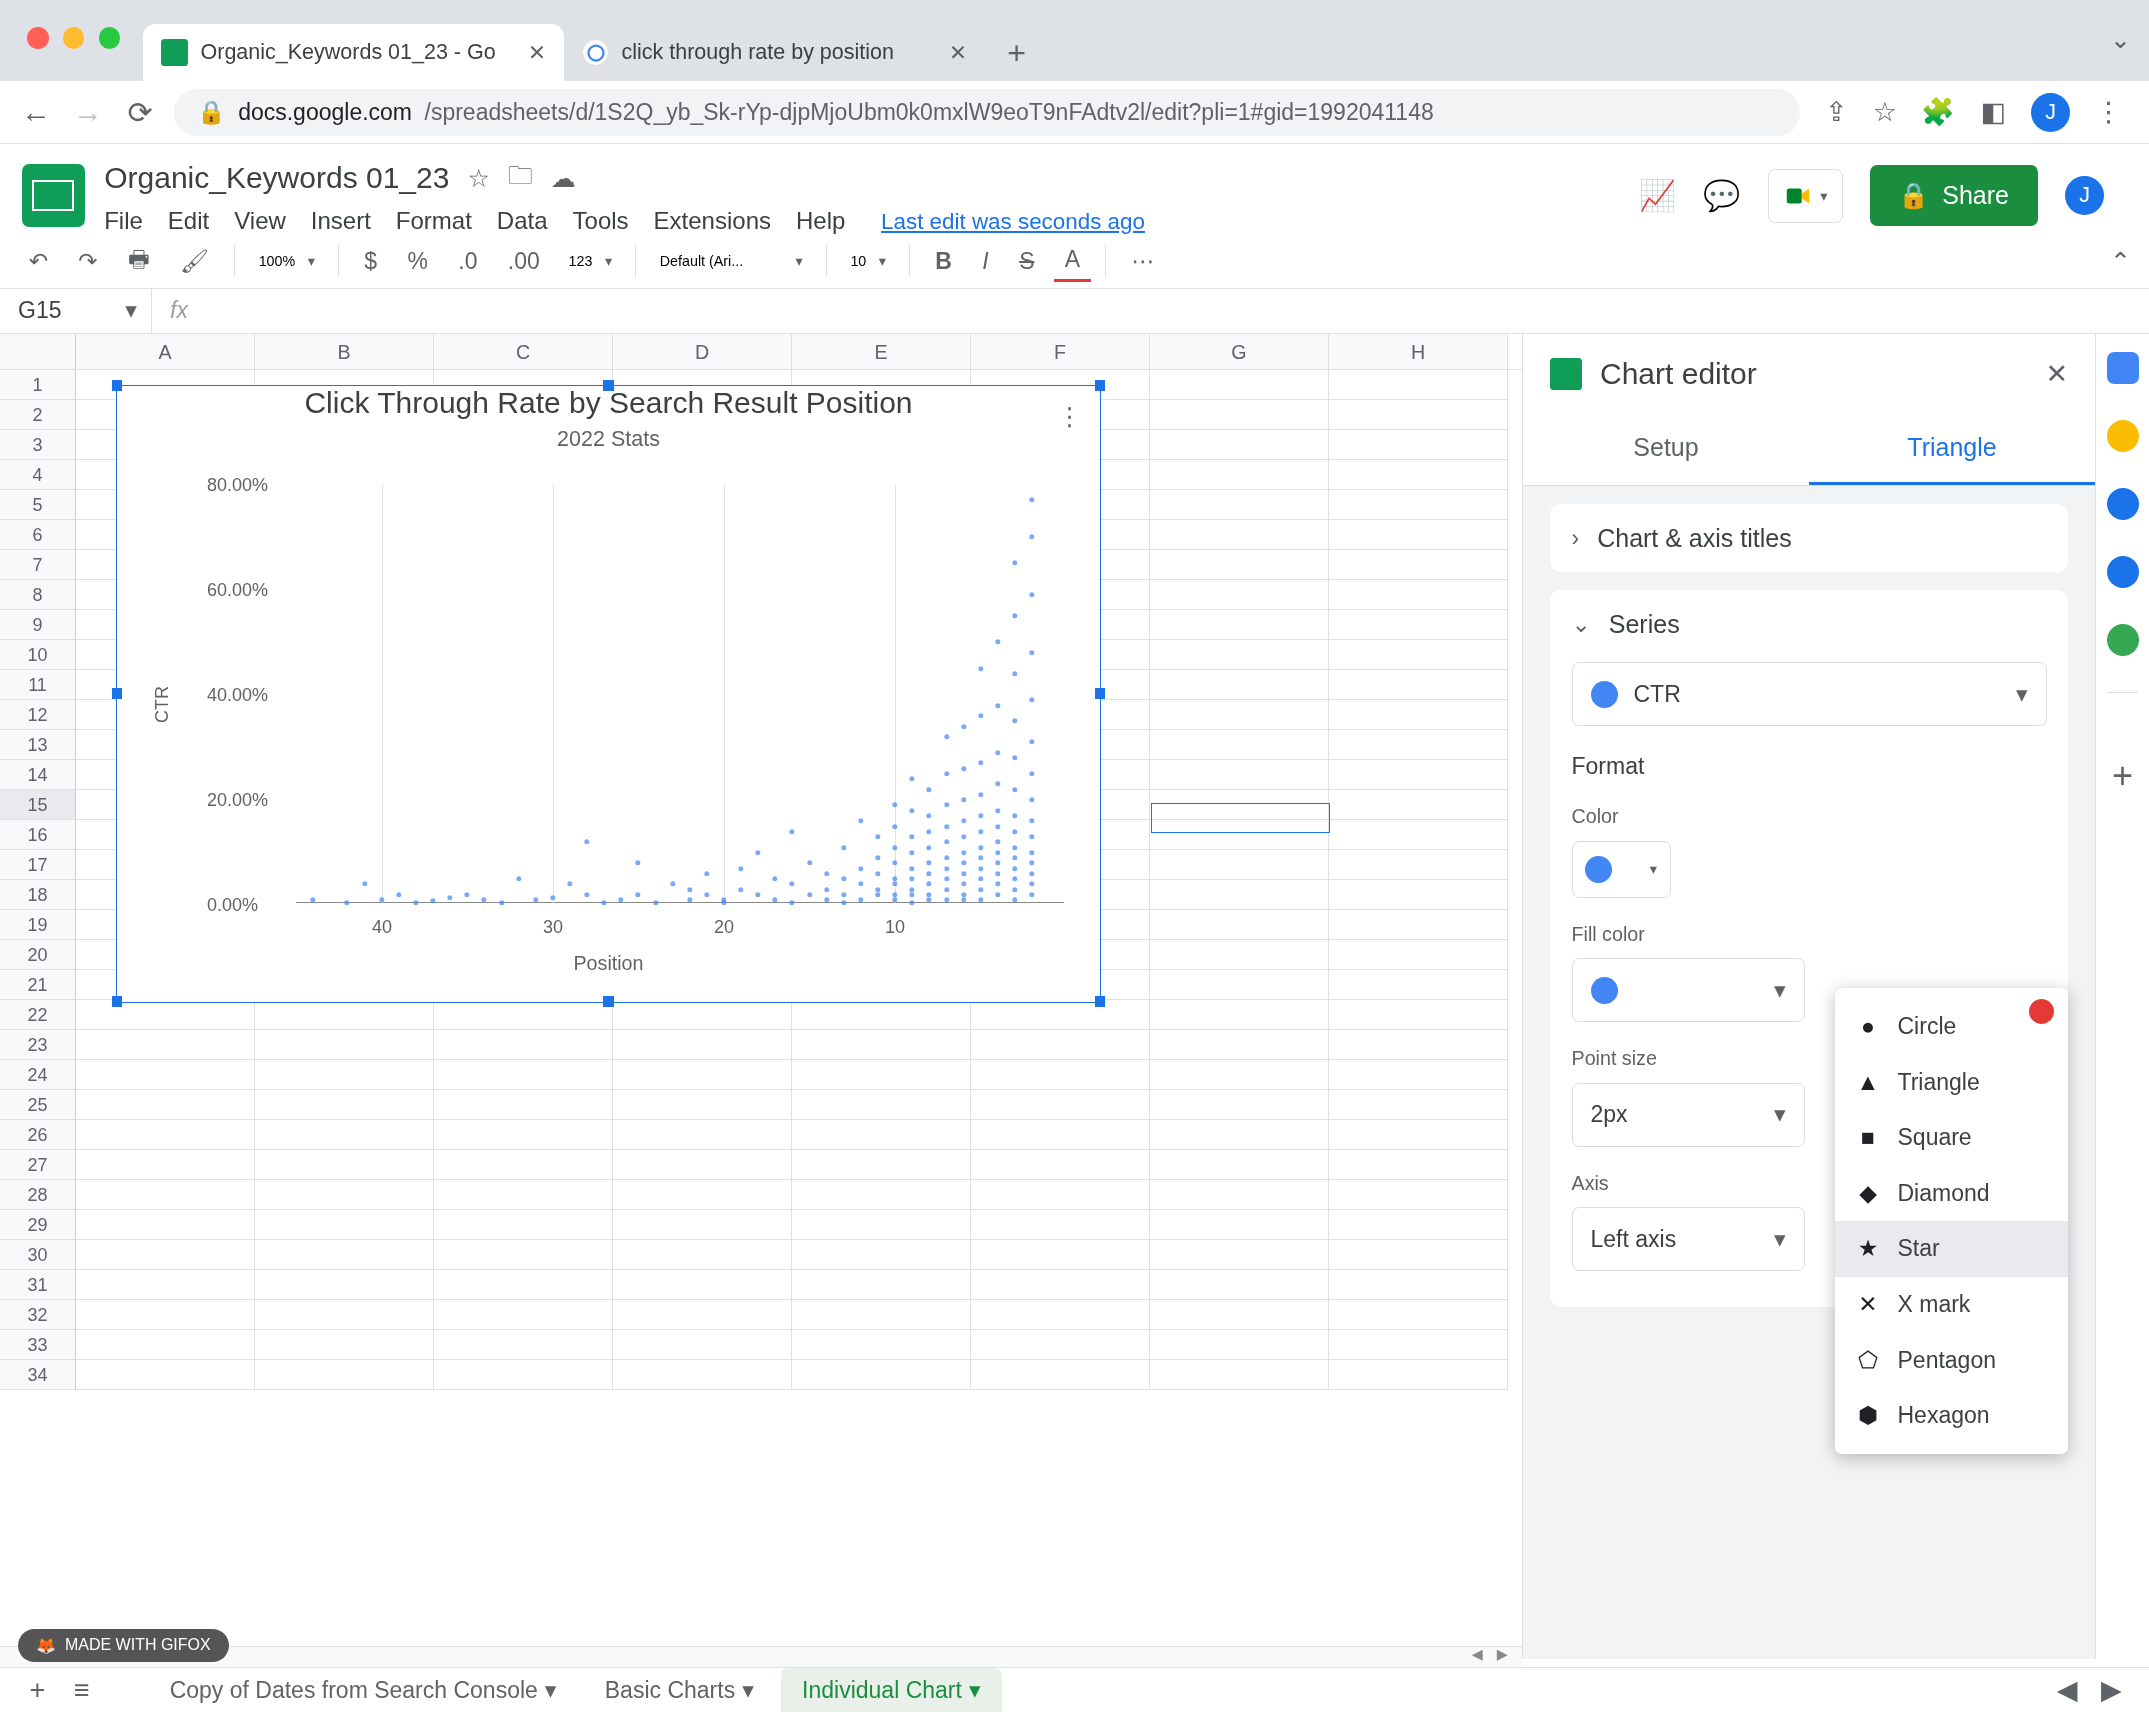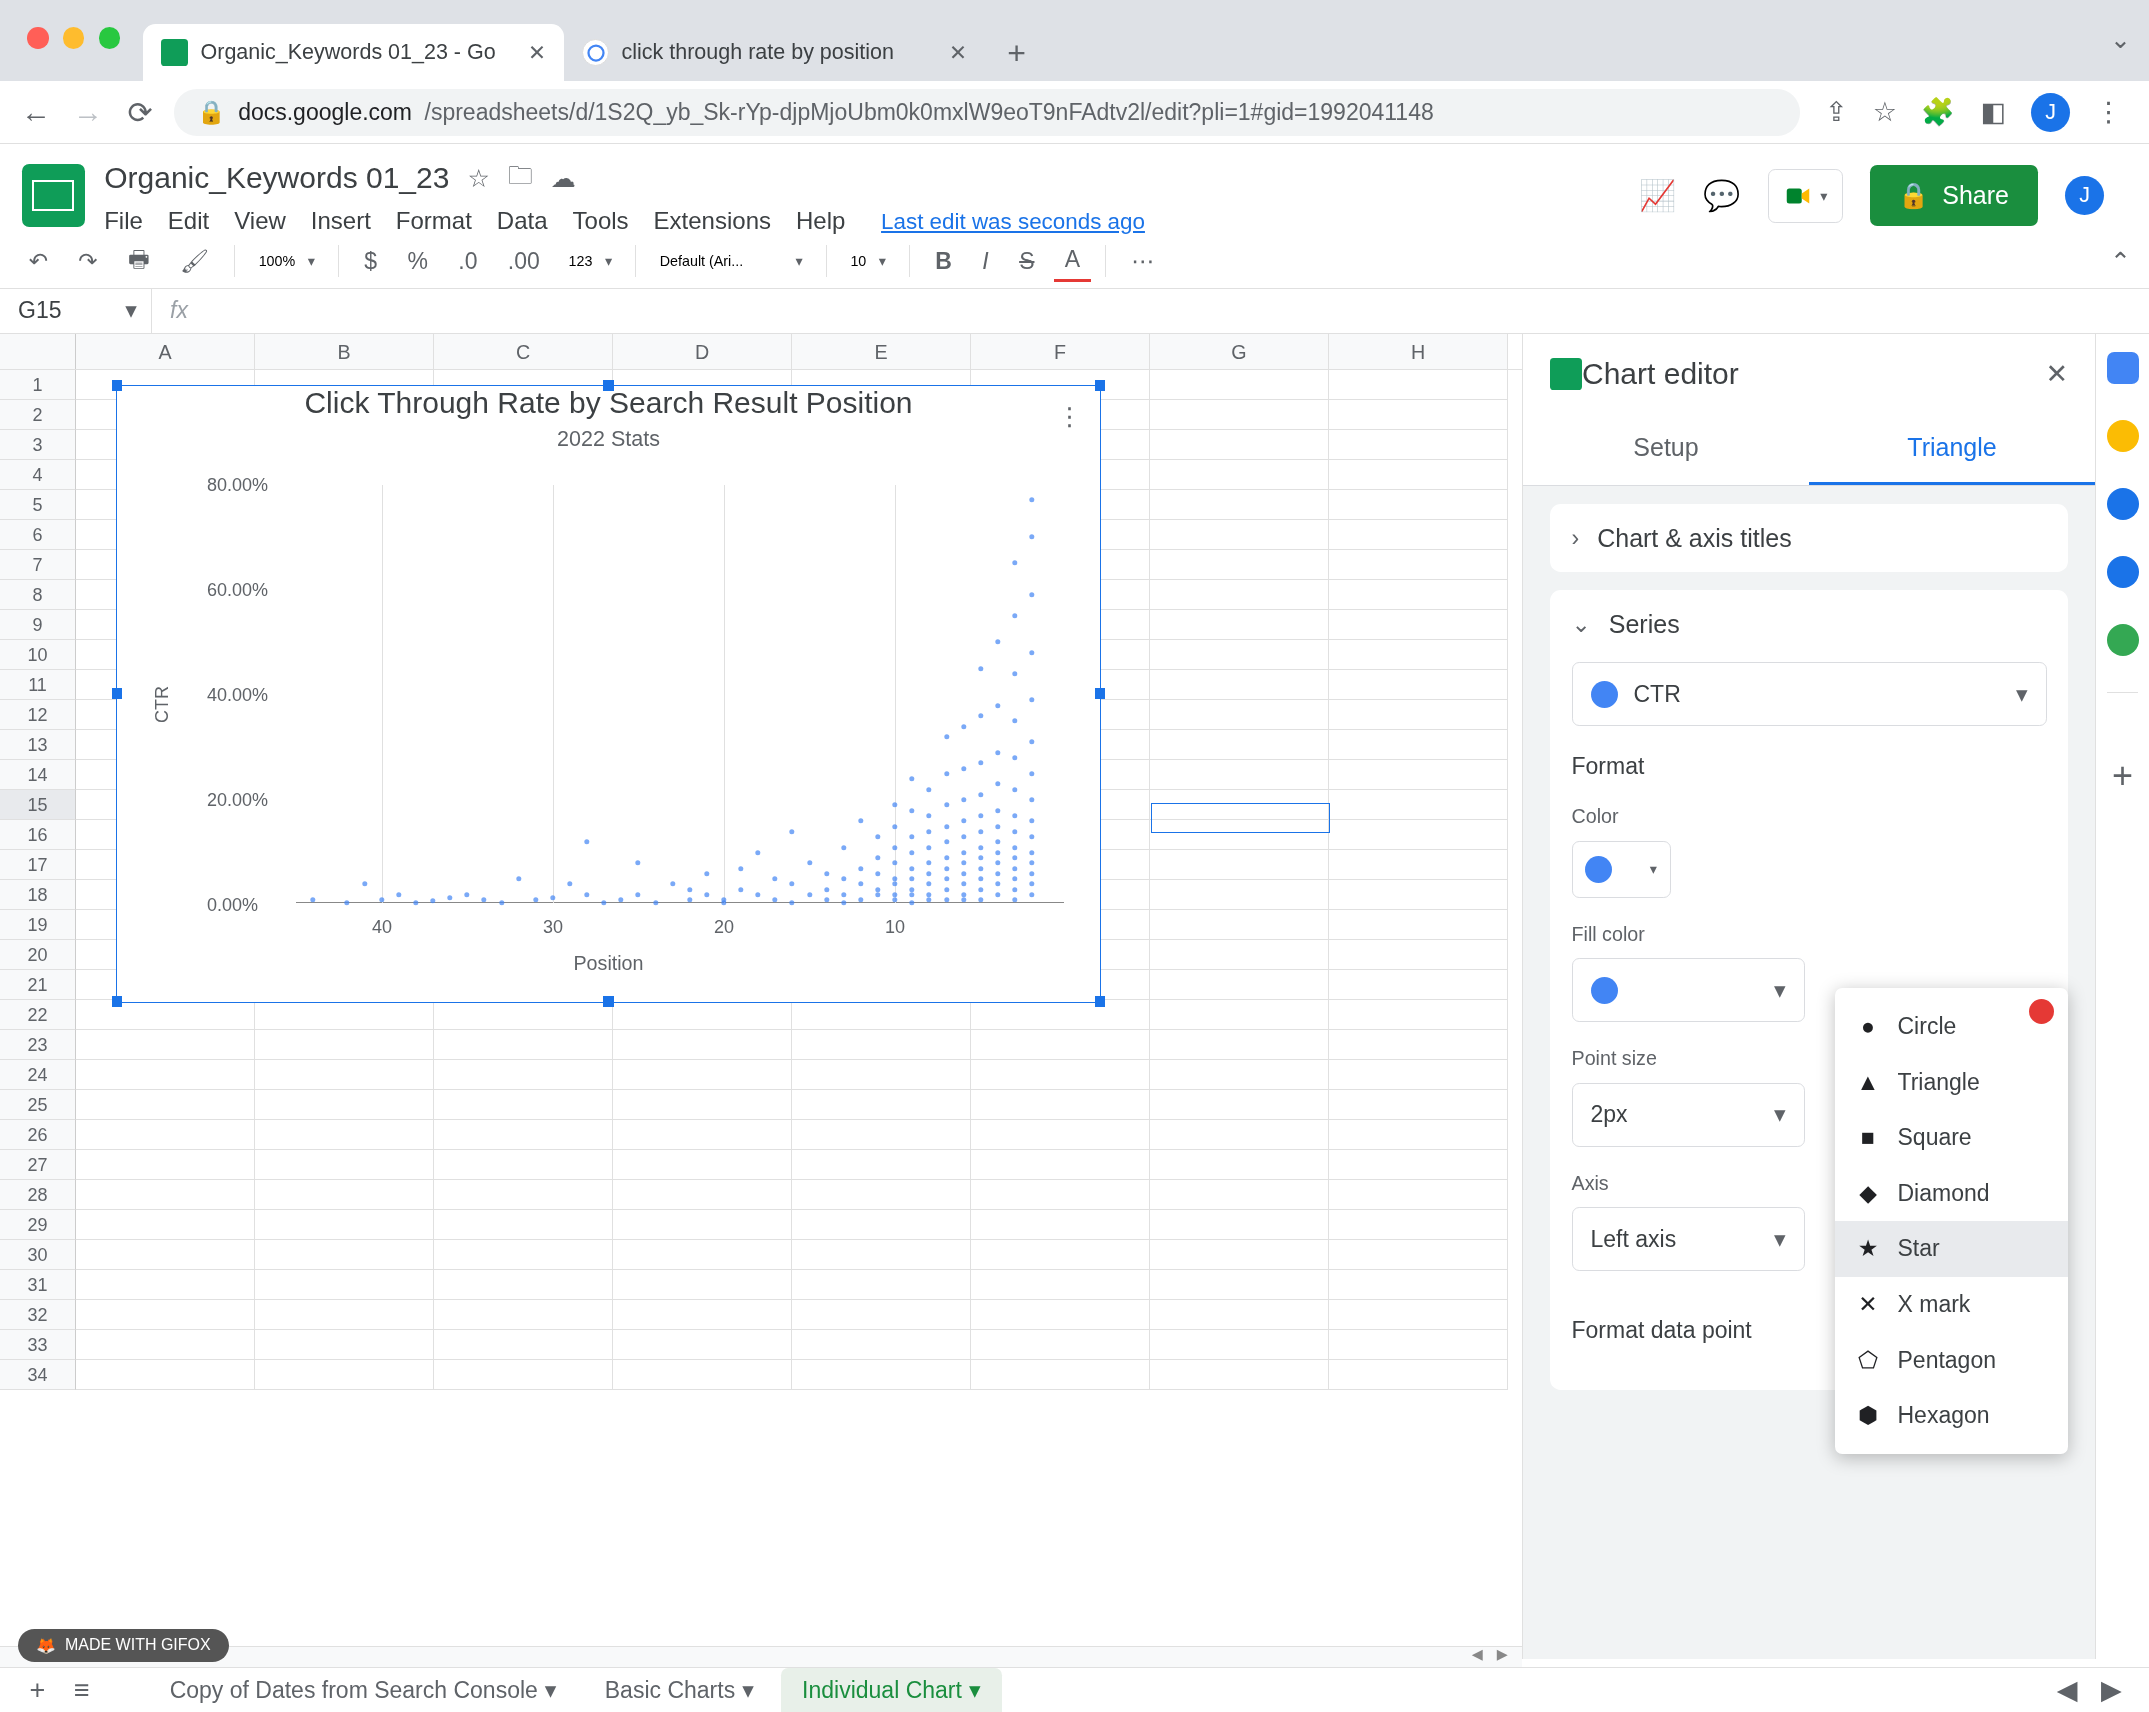--- a/index.html
+++ b/index.html
@@ -79,21 +79,21 @@
 .x-tick { position: absolute; bottom: 64px; font-size: 18px; color: #5f6368; transform: translateX(-50%); }
 .grid-line-v { position: absolute; top: 99px; bottom: 99px; width: 0.9px; background: #e0e0e0; }
 .grid-line-h { position: absolute; left: 179px; right: 36px; height: 0.9px; background: #888; }
 .point { position: absolute; width: 5.4px; height: 5.4px; border-radius: 50%; background: #4285f4; opacity: 0.7; transform: translate(-50%, -50%); }
 
 
 .sel-cell { position: absolute; border: 1.8px solid #1a73e8; background: transparent; pointer-events: none; }
 
 
 .chart-editor { width: 573px; border-left: 0.9px solid #e0e0e0; display: flex; flex-direction: column; background: #fff; position: relative; }
-.ce-header { display: flex; align-items: center; padding: 23px 27px; }
+.ce-header { display: flex; align-items: center; padding: 23px 27px; gap: 18px; }
 .ce-icon { width: 32px; height: 32px; background: #0f9d58; border-radius: 3.6px; }
 .ce-title { font-size: 30px; color: #3c4043; flex: 1; }
 .ce-close { font-size: 27px; color: #5f6368; }
 .ce-tabs { display: flex; border-bottom: 0.9px solid #dadce0; }
 .ce-tab { flex: 1; text-align: center; padding: 19.7px 0; font-size: 25px; color: #5f6368; font-weight: 500; }
 .ce-tab.active { color: #1a73e8; border-bottom: 3.6px solid #1a73e8; }
 .ce-body { flex: 1; overflow-y: auto; padding: 18px 27px; background: #f1f3f4; position: relative; }
 .ce-section { background: #fff; border-radius: 10.7px; margin-bottom: 18px; padding: 19.7px 21.5px; }
 .ce-sec-head { display: flex; align-items: center; gap: 18px; font-size: 25px; color: #3c4043; }
 .ce-sec-head .chev { font-size: 23px; color: #5f6368; }
@@ -899,24 +899,20 @@
           <span>2px</span>
             <span class="arrow">▾</span>
         </div>
 
         <div class="ce-field-label">Axis</div>
         <div class="ce-dropdown" style="width:233px;">
           <span>Left axis</span>
             <span class="arrow">▾</span>
         </div>
 
-        <div class="fdp-row">
-          <span class="fdp-label">Format data point</span>
-          <span class="add-btn">Add</span>
-        </div>
       </div>
 
       <div class="shape-popup">
         <div class="shape-item">
             <span class="shape-glyph">●</span>
             <span>Circle</span>
           </div>
         <div class="shape-item">
             <span class="shape-glyph">▲</span>
             <span>Triangle</span>

